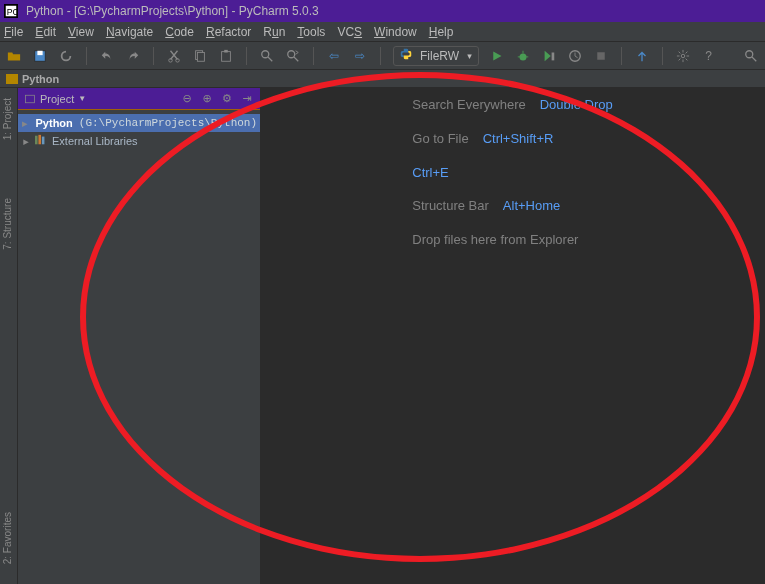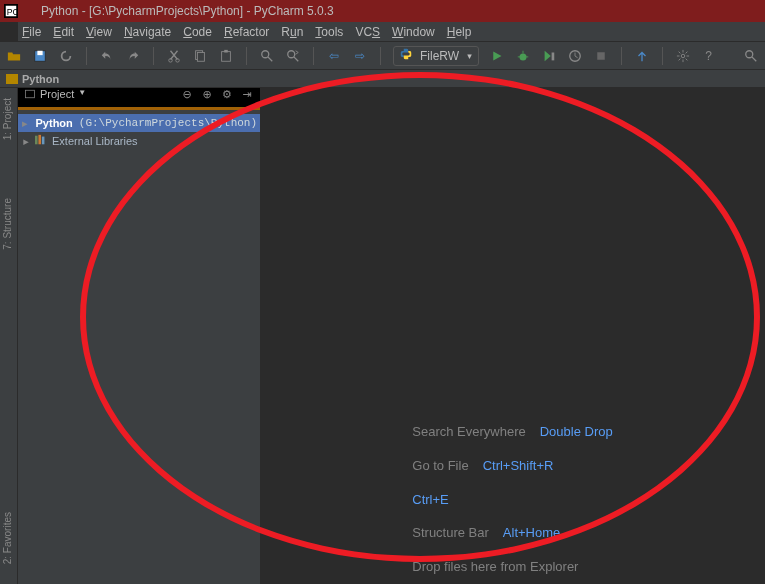--- a/index.html
+++ b/index.html
@@ -1,41 +1,41 @@
 <!DOCTYPE html>
 <html><head>
 <meta charset="utf-8">
 <style>
   * { margin: 0; padding: 0; box-sizing: border-box; font-family: "Segoe UI", Tahoma, sans-serif; }
   body { width: 765px; height: 584px; background: #2b2b2b; color: #a9b7c6; font-size: 12px; overflow: hidden; position: relative; }
-  .titlebar { height: 22px; background: #7f1d1d; display: flex; align-items: center; padding: 0 4px; gap: 23px; color: #bbb; font-size: 12px; }
+  .titlebar { height: 22px; background: #4c1d95; display: flex; align-items: center; padding: 0 4px; gap: 8px; color: #bbb; font-size: 12px; }
   .titlebar .ico { width:14px; height:14px; display:inline-block; }
-  .menubar { height: 20px; background: #3c3f41; display: flex; align-items: center; padding: 0 4px; gap: 12px; color: #bbb; font-size: 12px; border-bottom:1px solid #2b2b2b;margin-left:18px;}
+  .menubar { height: 20px; background: #3c3f41; display: flex; align-items: center; padding: 0 4px; gap: 12px; color: #bbb; font-size: 12px; border-bottom:1px solid #2b2b2b;}
   .menubar span { cursor: default; }
   .menubar span u { text-decoration: underline; }
   .toolbar { height: 28px; background: #3c3f41; display: flex; align-items: center; padding: 0 6px; gap: 10px; border-bottom: 1px solid #2b2b2b; }
   .toolbar .sep { width:1px; height:18px; background:#555; margin:0 2px;}
   .toolbar .tbtn { width:16px; height:16px; display:flex; align-items:center; justify-content:center; color:#a9a9a9; cursor:pointer;}
   .filerw { display:flex; align-items:center; gap:8px; color:#bbb; font-size:12px; padding:0 6px; border:1px solid #555; border-radius:3px; height:20px;}
   .filerw .play-ico { color:#499c54;}
   .breadcrumb { height: 18px; background: #3c3f41; display:flex; align-items:center; padding:0 6px; font-size:11px; color:#aaa; border-bottom:1px solid #2b2b2b;}
   .breadcrumb .folder { width:12px;height:10px; background:#b38600;margin-right:4px;}
   .main-area { position:relative; display:flex; height: calc(100% - 22px - 20px - 28px - 18px); }
   .side-tabs-left { width:18px; background:#3c3f41; border-right:1px solid #2b2b2b; position:relative;}
   .side-tab { position:absolute; left:2px; font-size:10px; color:#888; writing-mode: vertical-rl; transform: rotate(180deg); cursor:pointer; display:flex; align-items:center; gap:3px;}
   .project-pane { width:242px; background:#3c3f41; display:flex; flex-direction:column; }
-  .project-header { height:22px; background:#000000; display:flex; padding:0 6px; font-size:11px; color:#bbb; border-bottom:3px solid #a16207;}
+  .project-header { height:22px; background:#4c1d95; display:flex; align-items:center; padding:0 6px; font-size:11px; color:#bbb; border-bottom:1px solid #a16207;}
   .project-header .spacer{flex:1;}
   .project-header .hbtn { width:14px; margin-left:6px; color:#888; cursor:pointer; text-align:center;}
   .tree { flex:1; background:#3c3f41; padding:4px 0; overflow:hidden;}
   .tree-row { display:flex; align-items:center; height:18px; padding:0 4px; gap:4px; font-size:11px; white-space:nowrap;}
   .tree-row.selected { background:#4b6eaf; color:#fff;}
   .tree-arrow { width:8px; text-align:center; color:#888;}
   .tree-folder { width:14px; height:11px; background:#b38600; display:inline-block;}
-  .editor-area { flex:1; background:#2b2b2b; position:relative; display:flex; align-items:flex-end; justify-content:center;}
+  .editor-area { flex:1; background:#2b2b2b; position:relative; display:flex; align-items:flex-start; justify-content:center;}
   .hints { font-family: Consolas, monospace; font-size:13px; color:#808080; line-height:2.6;}
   .hints .row { display:flex; gap:14px; align-items:center;}
   .hints .label { color:#808080;}
   .hints .shortcut { color:#589df6;}
   .annotation-ellipse { position:absolute; border:6px solid #ed1c24; border-radius:50%; width:680px; height:490px; left:80px; top:72px; pointer-events:none; z-index:50;}
 </style>
 </head>
 <body>
 
 <div class="titlebar">

